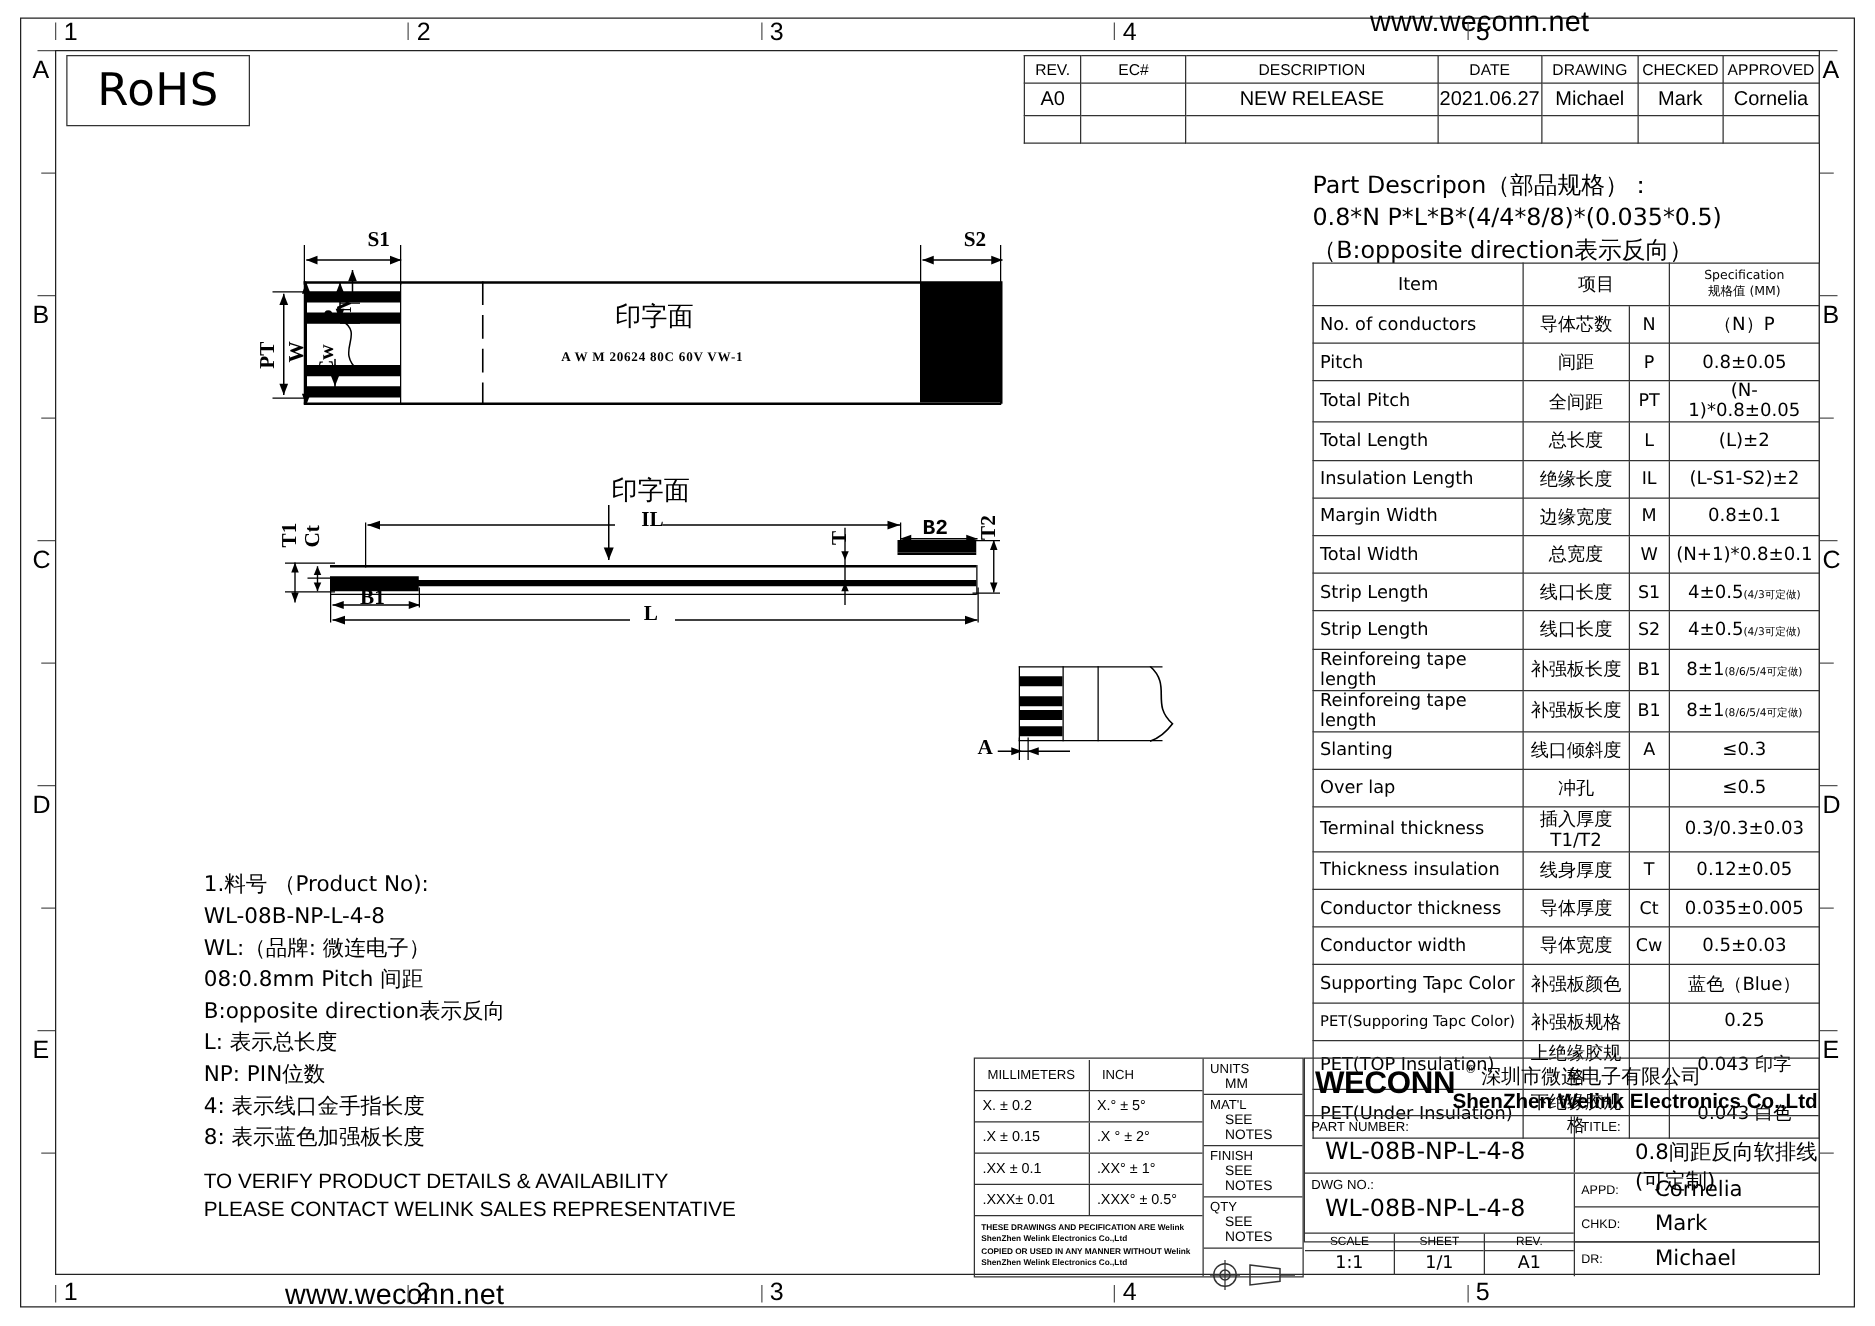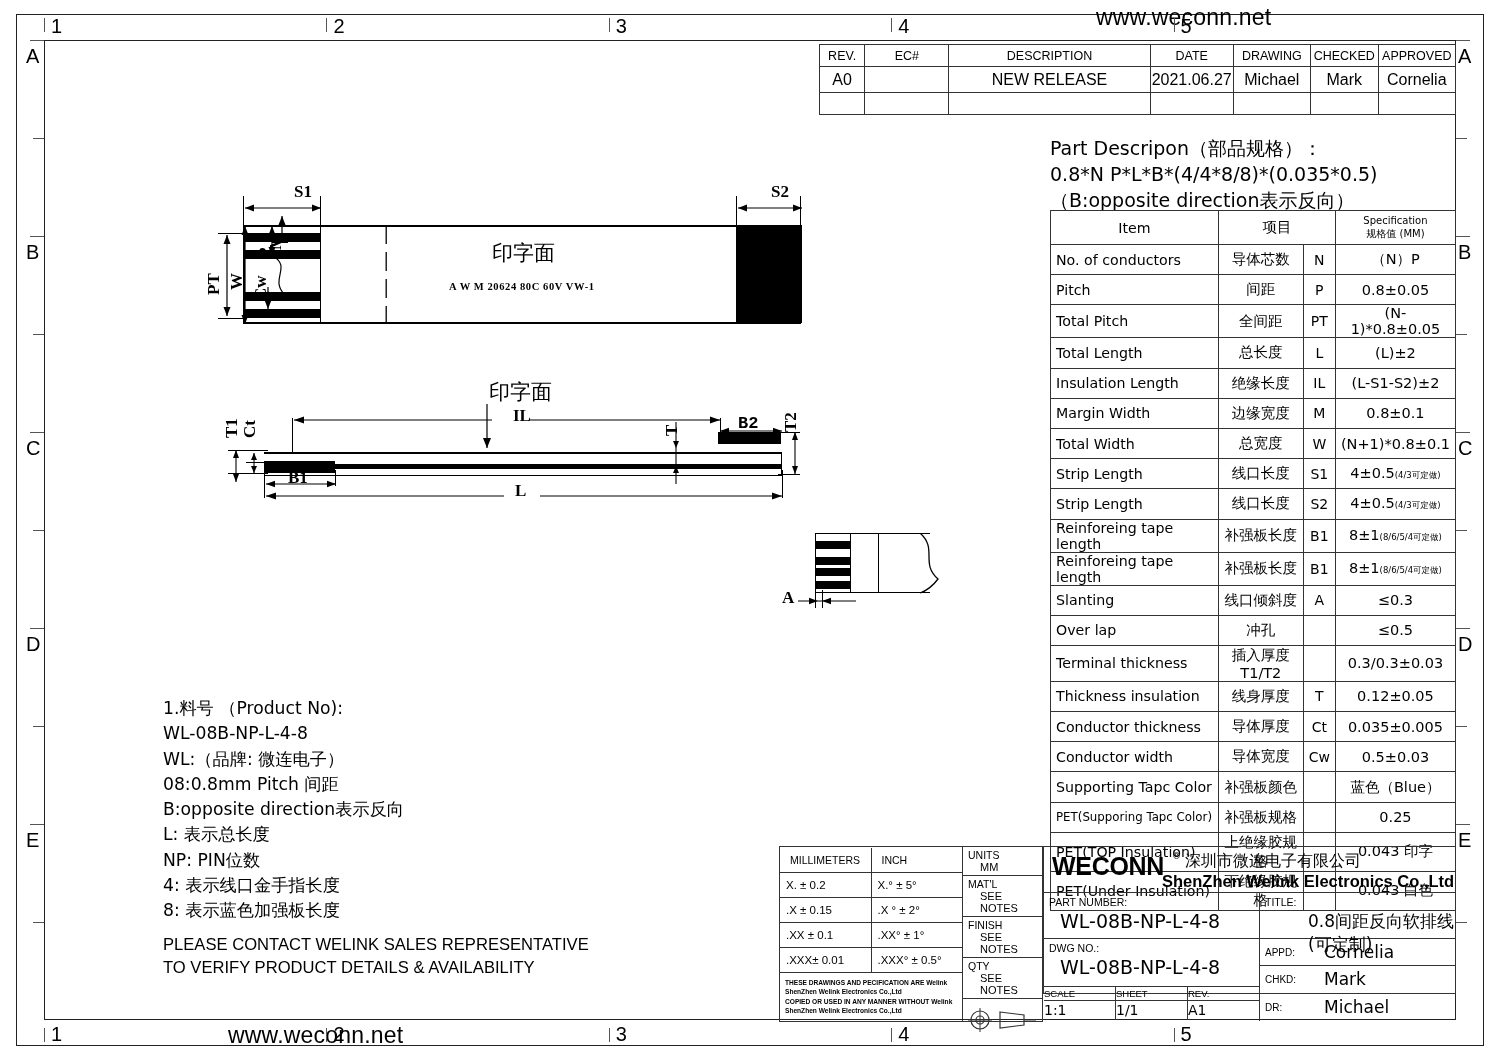--- a/index.html
+++ b/index.html
@@ -143,21 +143,21 @@
   .tb-pn { width: 216px; border-right: 1.1px solid #333; position: relative; }
   .tb-title { flex: 1; position: relative; }
   .tb-k { position: absolute; left: 5px; top: 3px; font-size: 10.5px;
           font-family: "Liberation Sans", sans-serif; }
   .tb-v { position: absolute; left: 16px; top: 17px; font-size: 19px; }
   .tb-title .tb-v { left: 48px; font-size: 17px; }
   .tb-low { display: flex; height: 82px; }
   .tb-lowl { width: 216px; border-right: 1.1px solid #333; }
   .tb-dwg { height: 48px; position: relative; border-bottom: 1.1px solid #333; }
   .tb-sss { display: flex; height: 33px; }
-  .tb-sss > div { flex: 1; border-right: 1.1px solid #333; text-align: left; }
+  .tb-sss > div { flex: 1; border-right: 1.1px solid #333; text-align: center; }
   .tb-sss > div:last-child { border-right: none; }
   .tb-sss .k { font-size: 9.5px; border-bottom: 1.1px solid #333;
                font-family: "Liberation Sans", sans-serif; padding: 1px 0; }
   .tb-sss .v { font-size: 14px; padding-top: 1px; }
   .tb-lowr { flex: 1; }
   .tb-sign { display: flex; height: 27.3px; border-bottom: 1.1px solid #333;
              align-items: center; }
   .tb-sign:last-child { border-bottom: none; }
   .tb-sign .k { width: 52px; font-size: 10px; padding-left: 5px;
                 font-family: "Liberation Sans", sans-serif; }
@@ -231,20 +231,23 @@
       <div class="ztick" style="top: 628px; height: 1.1px; width: 14px; left: 1456px;"></div>
       <div class="ztick" style="top: 726px; height: 1px; width: 11px; left: 1456px;"></div>
       <div class="zone-letter" style="left: 26px; top: 830px;">E</div>
       <div class="ztick" style="top: 824px; height: 1.1px; width: 14px; left: 30px;"></div>
       <div class="ztick" style="top: 922px; height: 1px; width: 11px; left: 33px;"></div>
       <div class="zone-letter" style="left: 1458px; top: 830px;">E</div>
       <div class="ztick" style="top: 824px; height: 1.1px; width: 14px; left: 1456px;"></div>
       <div class="ztick" style="top: 922px; height: 1px; width: 11px; left: 1456px;"></div>
     </div>
 
+  <div class="rohs-box">
+    <span>RoHS</span>
+  </div>
 
   <table class="rev-table">
     <tbody id="rev-body">
         <tr class="hdr">
           <td class="rev-c0">REV.</td>
           <td class="rev-c1">EC#</td>
           <td class="rev-c2">DESCRIPTION</td>
           <td class="rev-c3">DATE</td>
           <td class="rev-c4">DRAWING</td>
           <td class="rev-c5">CHECKED</td>
@@ -620,22 +623,22 @@
         <div>WL-08B-NP-L-4-8</div>
         <div>WL:（品牌: 微连电子）</div>
         <div>08:0.8mm Pitch 间距</div>
         <div>B:opposite direction表示反向</div>
         <div>L: 表示总长度</div>
         <div>NP: PIN位数</div>
         <div>4: 表示线口金手指长度</div>
         <div>8: 表示蓝色加强板长度</div>
       </div>
     <div class="contact">
+      <div>TO VERIFY PRODUCT DETAILS &amp; AVAILABILITY</div>
       <div>PLEASE CONTACT WELINK SALES REPRESENTATIVE</div>
-      <div>TO VERIFY PRODUCT DETAILS &amp; AVAILABILITY</div>
     </div>
   </div>
 
   <div class="tol-block">
     <div class="tol-left">
       <div class="tol-row tol-hdr">
         <div>MILLIMETERS</div>
         <div>INCH</div>
       </div>
       <div id="tol-rows">

